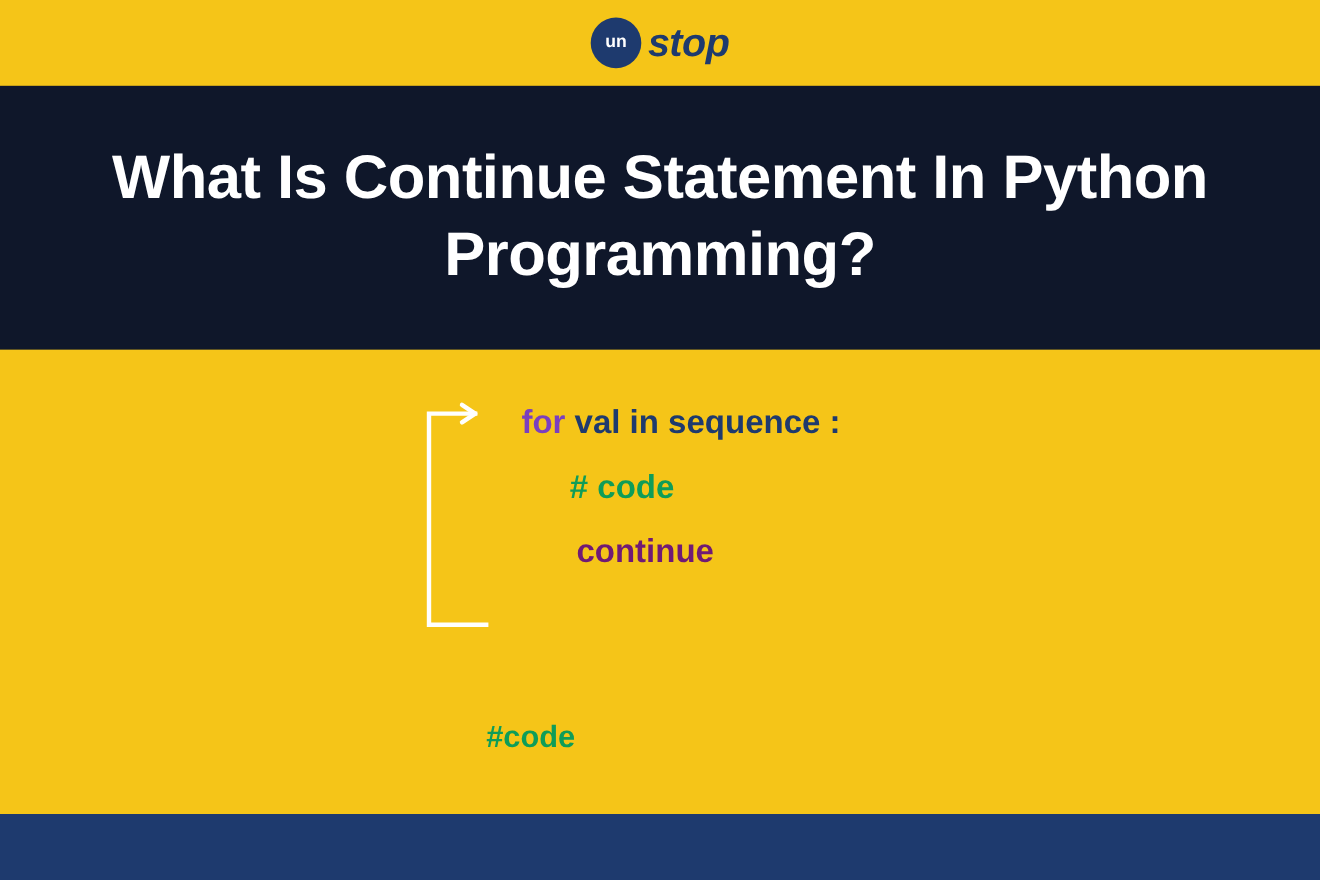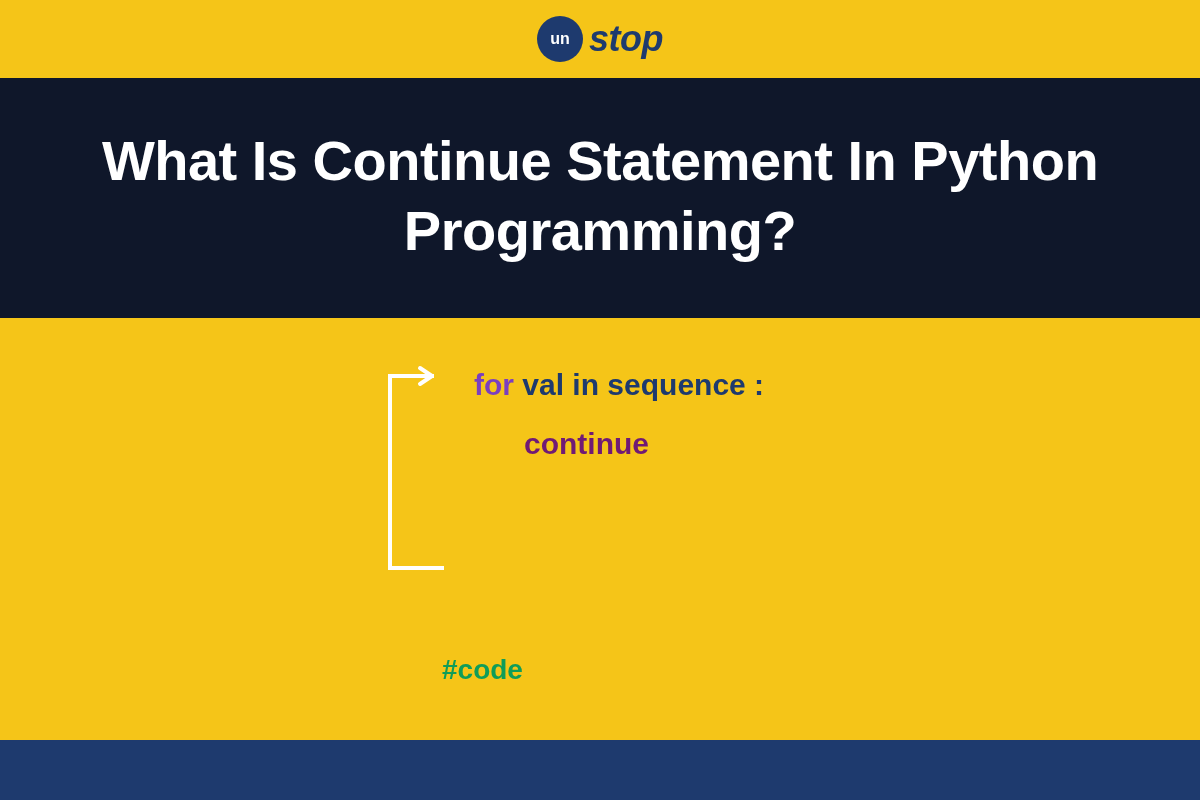--- a/index.html
+++ b/index.html
@@ -125,20 +125,23 @@
 
   <svg class="arrow-svg" width="90" height="230">
     <path d="M 62 18 L 20 18 L 20 210 L 72 210" stroke="#ffffff" stroke-width="4" fill="none" stroke-linecap="square"></path>
     <path d="M 62 18 L 50 10 M 62 18 L 50 26" stroke="#ffffff" stroke-width="4" fill="none" stroke-linecap="round"></path>
   </svg>
 
   <div class="code-block">
     <div>
       <span class="kw-for">for</span><span class="txt"> val in sequence :</span>
     </div>
+    <div class="indent1">
+      <span class="comment"># code</span>
+    </div>
     <div class="indent2">
       <span class="continue-kw">continue</span>
     </div>
   </div>
 
   <div class="bottom-comment">#code</div>
 
 </div>
 
 <div class="footer-band"></div>

